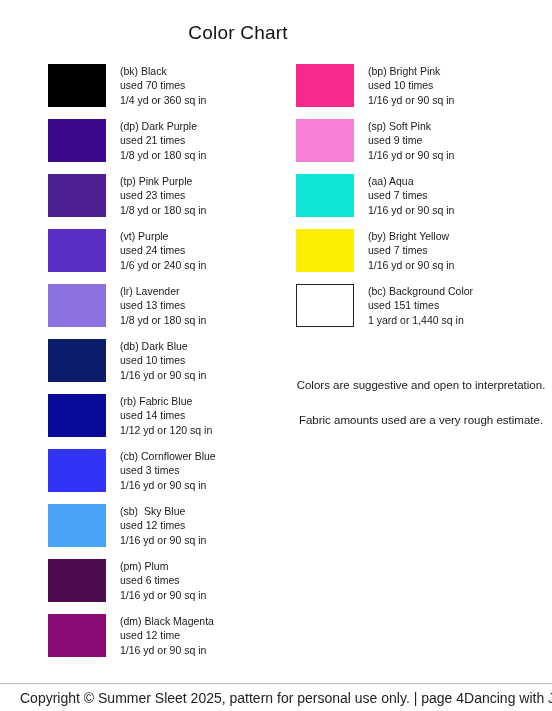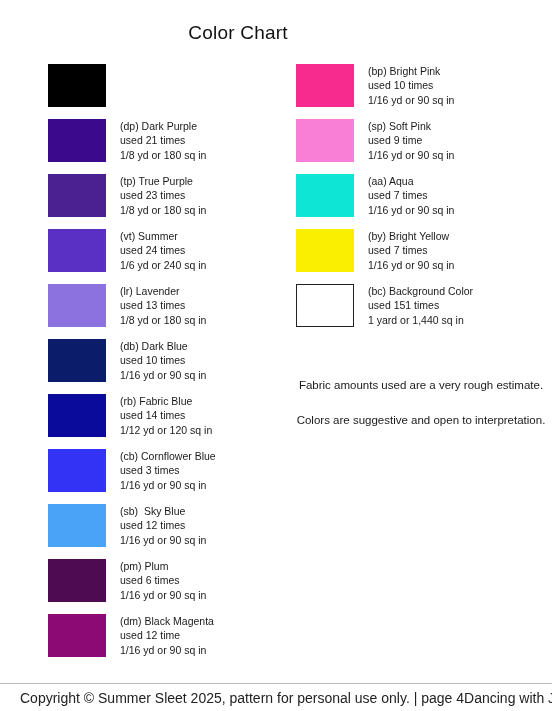--- a/index.html
+++ b/index.html
@@ -121,32 +121,33 @@
 <div class="page">
 
   <div class="header">
     <div class="title">Color Chart</div>
   </div>
 
   <div class="columns">
     <div class="col col-left">
         <div class="swatch-row">
           <div class="swatch" style="background: rgb(0, 0, 0);"></div>
+          <div class="swatch-text"><span class="swatch-name">(bk) Black</span><span class="swatch-used">used 70 times</span><span class="swatch-amount">1/4 yd or 360 sq in</span></div>
         </div>
         <div class="swatch-row">
           <div class="swatch" style="background: rgb(59, 10, 140);"></div>
           <div class="swatch-text"><span class="swatch-name">(dp) Dark Purple</span><span class="swatch-used">used 21 times</span><span class="swatch-amount">1/8 yd or 180 sq in</span></div>
         </div>
         <div class="swatch-row">
           <div class="swatch" style="background: rgb(75, 33, 145);"></div>
-          <div class="swatch-text"><span class="swatch-name">(tp) True Purple</span><span class="swatch-used">used 23 times</span><span class="swatch-amount">1/8 yd or 180 sq in</span></div>
+          <div class="swatch-text"><span class="swatch-name">(tp) Pink Purple</span><span class="swatch-used">used 23 times</span><span class="swatch-amount">1/8 yd or 180 sq in</span></div>
         </div>
         <div class="swatch-row">
           <div class="swatch" style="background: rgb(90, 47, 196);"></div>
-          <div class="swatch-text"><span class="swatch-name">(vt) Summer</span><span class="swatch-used">used 24 times</span><span class="swatch-amount">1/6 yd or 240 sq in</span></div>
+          <div class="swatch-text"><span class="swatch-name">(vt) Purple</span><span class="swatch-used">used 24 times</span><span class="swatch-amount">1/6 yd or 240 sq in</span></div>
         </div>
         <div class="swatch-row">
           <div class="swatch" style="background: rgb(139, 114, 223);"></div>
           <div class="swatch-text"><span class="swatch-name">(lr) Lavender</span><span class="swatch-used">used 13 times</span><span class="swatch-amount">1/8 yd or 180 sq in</span></div>
         </div>
         <div class="swatch-row">
           <div class="swatch" style="background: rgb(11, 28, 107);"></div>
           <div class="swatch-text"><span class="swatch-name">(db) Dark Blue</span><span class="swatch-used">used 10 times</span><span class="swatch-amount">1/16 yd or 90 sq in</span></div>
         </div>
         <div class="swatch-row">
@@ -188,24 +189,24 @@
           <div class="swatch-text"><span class="swatch-name">(by) Bright Yellow</span><span class="swatch-used">used 7 times</span><span class="swatch-amount">1/16 yd or 90 sq in</span></div>
         </div>
         <div class="swatch-row">
           <div class="swatch bordered" style="background: rgb(255, 255, 255);"></div>
           <div class="swatch-text"><span class="swatch-name">(bc) Background Color</span><span class="swatch-used">used 151 times</span><span class="swatch-amount">1 yard or 1,440 sq in</span></div>
         </div>
       </div>
   </div>
 
   <div class="notes">
+      <div class="note">Colors are suggestive and
+open to interpretation.</div>
       <div class="note">Fabric amounts used are
 a very rough estimate.</div>
-      <div class="note">Colors are suggestive and
-open to interpretation.</div>
     </div>
 
   <div class="footer">
     <div class="footer-inner">
       <div class="footer-text">Copyright © Summer Sleet 2025, pattern for personal use only. | page 4</div>
       <div class="footer-text">Dancing with Joy 30"x30"</div>
     </div>
   </div>
 
 </div>

